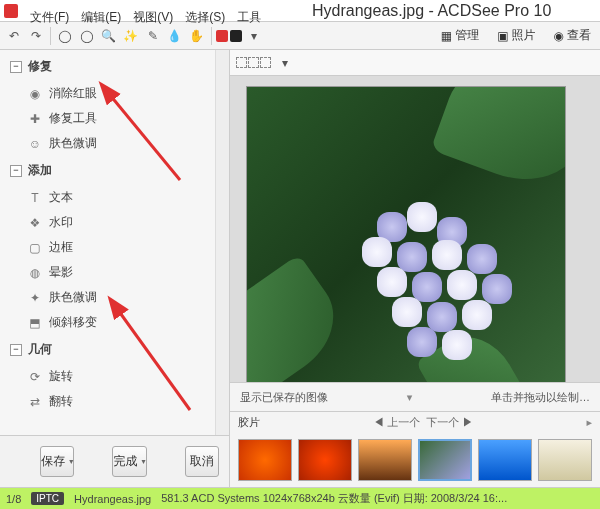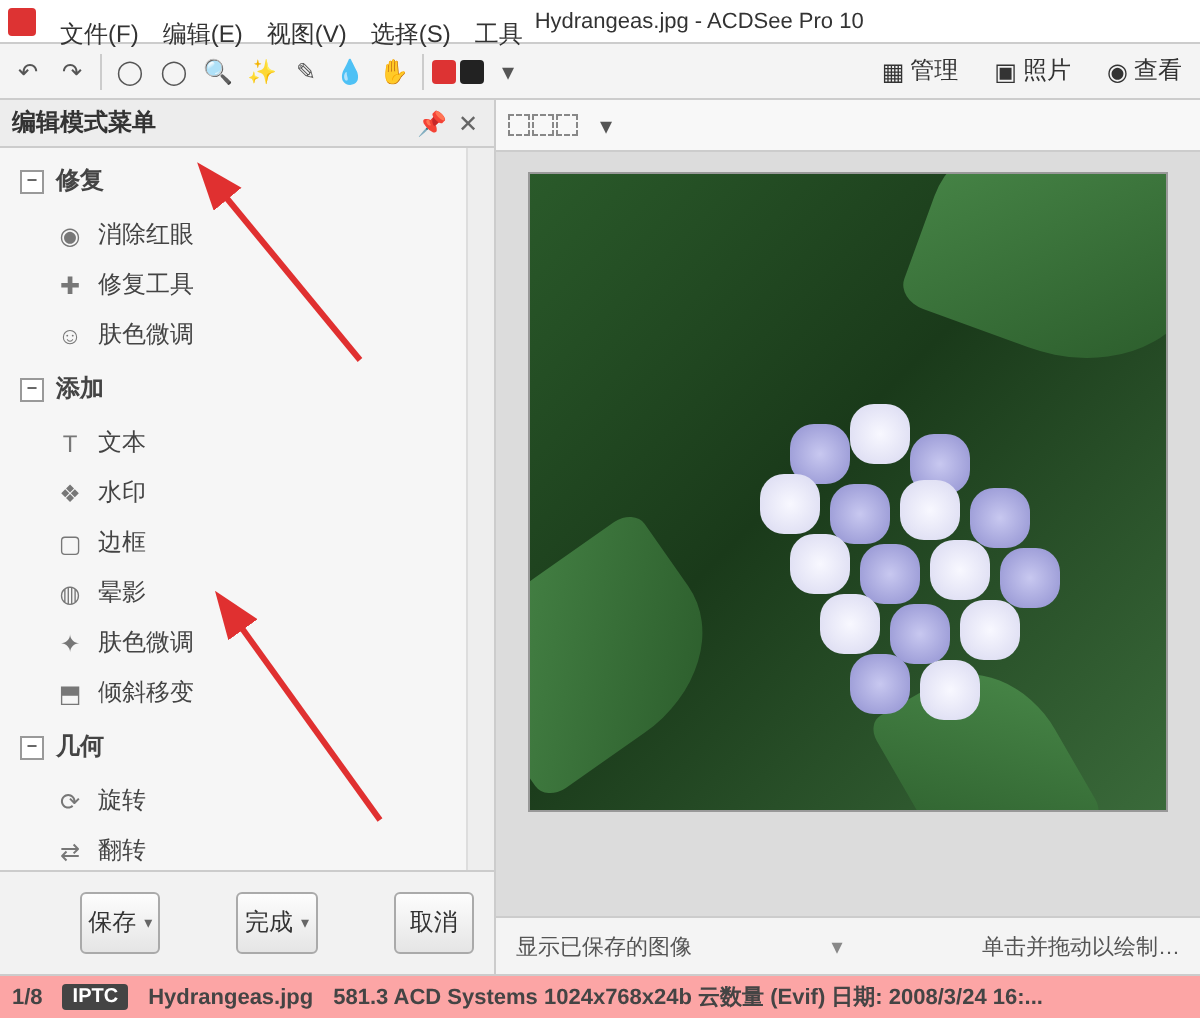--- a/index.html
+++ b/index.html
@@ -1,21 +1,21 @@
 <!DOCTYPE html>
 <html><head>
 <meta charset="utf-8">
 <style>
   * { box-sizing: border-box; margin: 0; padding: 0; }
   body { font-family: "Microsoft YaHei", sans-serif; font-size: 12px; background: #e8e8e8; color: #333; width: 600px; height: 509px; overflow: hidden; position: relative; }
   
   .menubar { background: #fff; height: 22px; display: flex; align-items: center; padding: 0 4px; border-bottom: 1px solid #ccc; }
   .menubar .logo { width: 14px; height: 14px; background: #d33; border-radius: 2px; margin-right: 6px; }
   .menubar .menu-item { padding: 2px 6px; cursor: pointer; margin-top: 14px; }
-  .menubar .title { flex: 1; text-align: left; color: #333; font-size: 11px; }
+  .menubar .title { flex: 1; text-align: center; color: #333; font-size: 16px; }
   
   .toolbar { background: #f4f4f4; height: 28px; display: flex; align-items: center; padding: 0 4px; border-bottom: 1px solid #ccc; gap: 2px; }
   .tool-icon { width: 20px; height: 20px; display: inline-flex; align-items: center; justify-content: center; border: 1px solid transparent; border-radius: 2px; cursor: pointer; color: #555; }
   .tool-sep { width: 1px; height: 18px; background: #ccc; margin: 0 2px; }
   .toolbar-right { position: absolute; right: 0; display: flex; gap: 8px; align-items: center; padding-right: 4px; }
   .tb-btn { display: flex; align-items: center; gap: 3px; padding: 3px 5px; cursor: pointer; }
   
   .main { display: flex; height: calc(100% - 72px); }
   
   .sidebar { width: 248px; background: #f6f6f6; border-right: 1px solid #ccc; display: flex; flex-direction: column; position: relative; }
@@ -60,21 +60,21 @@
   .filmstrip { display: flex; gap: 6px; padding: 6px 8px; overflow: hidden; }
   .thumb { width: 54px; height: 42px; border: 1px solid #aaa; flex-shrink: 0; }
   .thumb.selected { border: 2px solid #6aa6e0; }
   .thumb.t1 { background: radial-gradient(circle at 50% 50%, #ff6a00, #cc3300); }
   .thumb.t2 { background: radial-gradient(circle at 50% 50%, #ff4400, #aa2200); }
   .thumb.t3 { background: linear-gradient(#ffaa55, #663311); }
   .thumb.t4 { background: linear-gradient(135deg, #3a6a3a, #a0a0e0); }
   .thumb.t5 { background: linear-gradient(#4aa0ff, #0055cc); }
   .thumb.t6 { background: linear-gradient(#f5f0e0, #d0c8a0); }
   
-  .statusbar { height: 22px; background: #fca5a5; border-top: 1px solid #ccc; display: flex; align-items: center; padding: 0 6px; font-size: 11px; color: #444; gap: 10px; font-weight: bold; }
+  .statusbar { height: 22px; background: #bef264; border-top: 1px solid #ccc; display: flex; align-items: center; padding: 0 6px; font-size: 11px; color: #444; gap: 10px; }
   .status-chip { background: #444; color: #fff; padding: 1px 5px; border-radius: 2px; font-size: 10px; }
 
   .arrow-annot { position: absolute; pointer-events: none; }
   .arrow-svg { overflow: visible; }
 </style>
 </head>
 <body>
 
 <div class="menubar">
   <div class="logo"></div>
@@ -113,27 +113,20 @@
     <div class="tb-btn">
         <span>◉</span>
         <span>查看</span>
       </div>
   </div>
 </div>
 
 <div class="main">
 
   <div class="sidebar">
-    <div class="sidebar-header">
-      <span class="sidebar-title">编辑模式菜单</span>
-      <div class="sidebar-hdr-icons">
-        <span class="ic">📌</span>
-        <span class="ic">✕</span>
-      </div>
-    </div>
     <div class="panel-body">
 
       <div class="group-header">
         <span class="exp">−</span>
         <span>修复</span>
       </div>
       <div class="group-item">
           <span class="item-icon">◉</span>
           <span>消除红眼</span>
         </div>
@@ -241,20 +234,38 @@
         </div>
       </div>
     </div>
 
     <div class="info-bar">
       <span>显示已保存的图像</span>
       <span style="color:#888;">▾</span>
       <span>单击并拖动以绘制…</span>
     </div>
 
+    <div class="filmstrip-area">
+      <div class="filmstrip-header">
+        <span>胶片</span>
+        <div class="fs-nav">
+          <span>◀ <span>上一个</span></span>
+          <span><span>下一个</span> ▶</span>
+        </div>
+        <span style="color:#888;">▸</span>
+      </div>
+      <div class="filmstrip">
+        <div class="thumb t1"></div>
+        <div class="thumb t2"></div>
+        <div class="thumb t3"></div>
+        <div class="thumb t4 selected"></div>
+        <div class="thumb t5"></div>
+        <div class="thumb t6"></div>
+      </div>
+    </div>
   </div>
 </div>
 
 <div class="statusbar">
   <span>1/8</span>
   <span class="status-chip">IPTC</span>
   <span>Hydrangeas.jpg</span>
   <span>581.3 ACD Systems   1024x768x24b   云数量 (Evif) 日期: 2008/3/24 16:...</span>
 </div>
 

